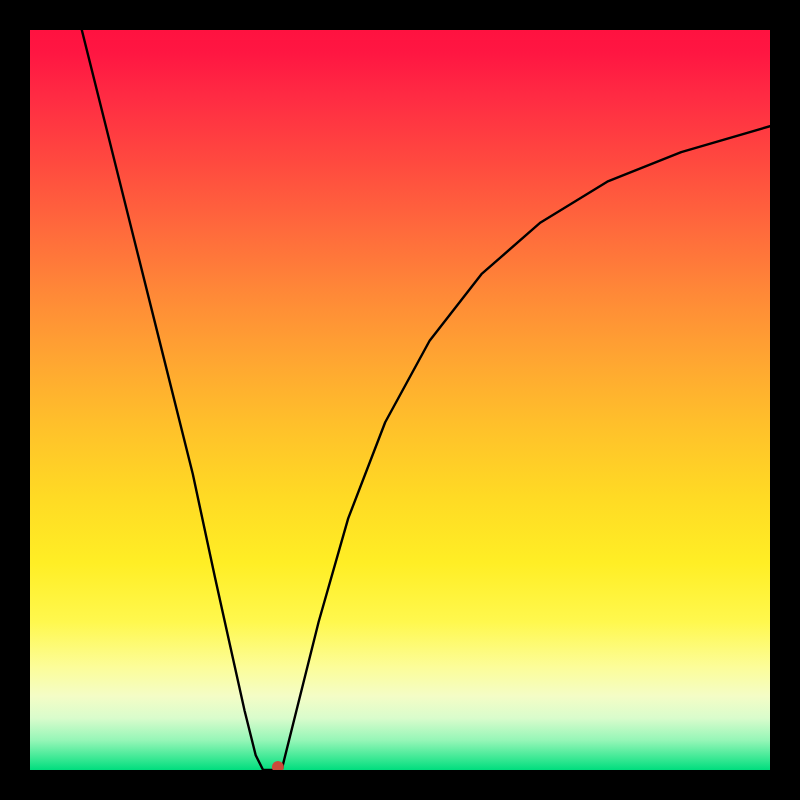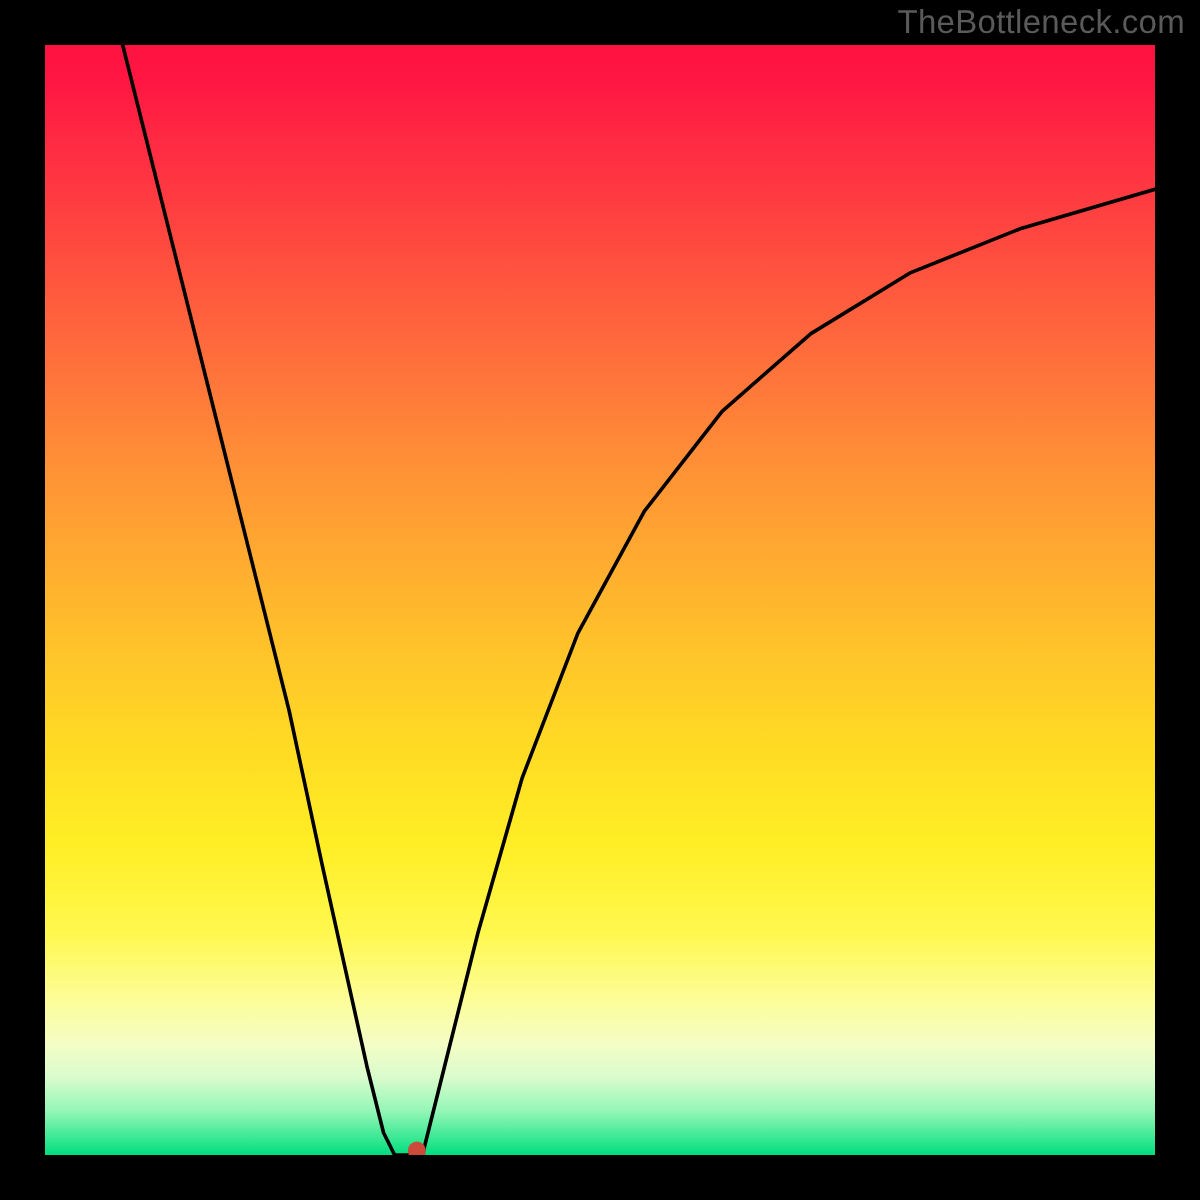--- a/index.html
+++ b/index.html
@@ -66,21 +66,20 @@
     stroke-linejoin: round;
   }
   .dot {
     fill: #cb4a3a;
   }
 </style>
 </head>
 <body>
 
 <div class="frame">
-  <div class="watermark">TheBottleneck.com</div>
   <div class="plot-area">
     <div class="gradient"></div>
     <svg class="curve-svg" viewBox="0 0 740 740" preserveAspectRatio="none">
       <path id="series-left" class="curve-path" d="M51.80 0.00 L74.00 88.80 L103.60 207.20 L133.20 325.60 L162.80 444.00 L185.00 547.60 L199.80 614.20 L214.60 680.80 L225.70 725.20 L233.10 740.00 L 251.60 740.00"></path>
       <path id="series-right" class="curve-path" d="M251.60 740.00 L266.40 680.80 L288.60 592.00 L318.20 488.40 L355.20 392.20 L399.60 310.80 L451.40 244.20 L510.60 192.40 L577.20 151.70 L651.20 122.10 L740.00 96.20"></path>
       <circle id="marker-dot" class="dot" r="6" cx="247.90" cy="737.00"></circle>
     </svg>
   </div>
 </div>
 

